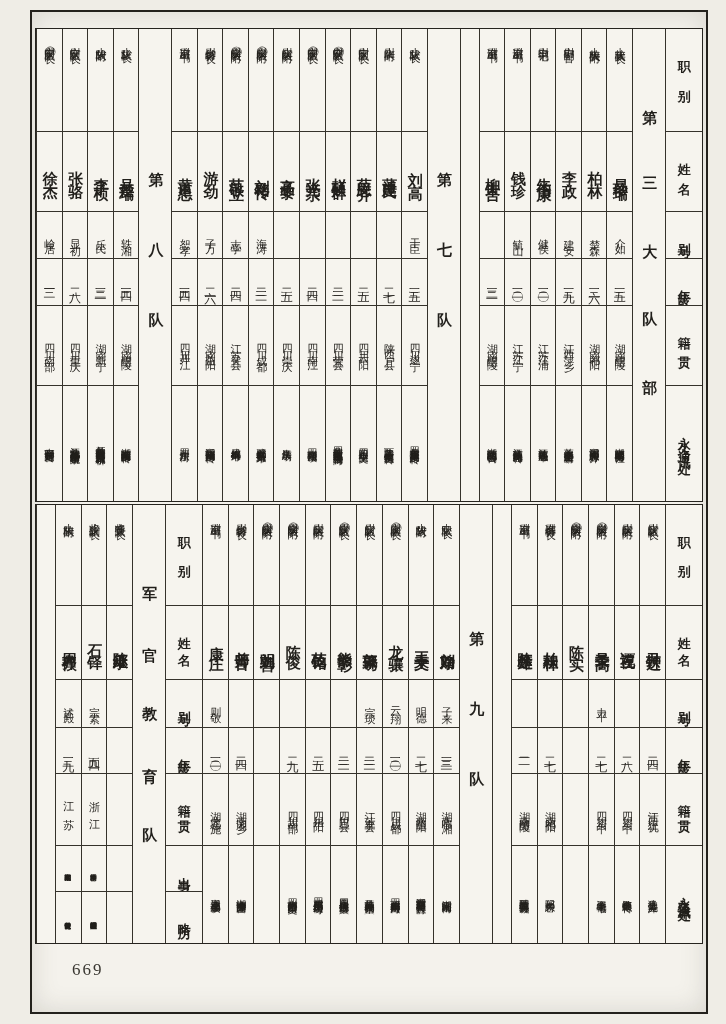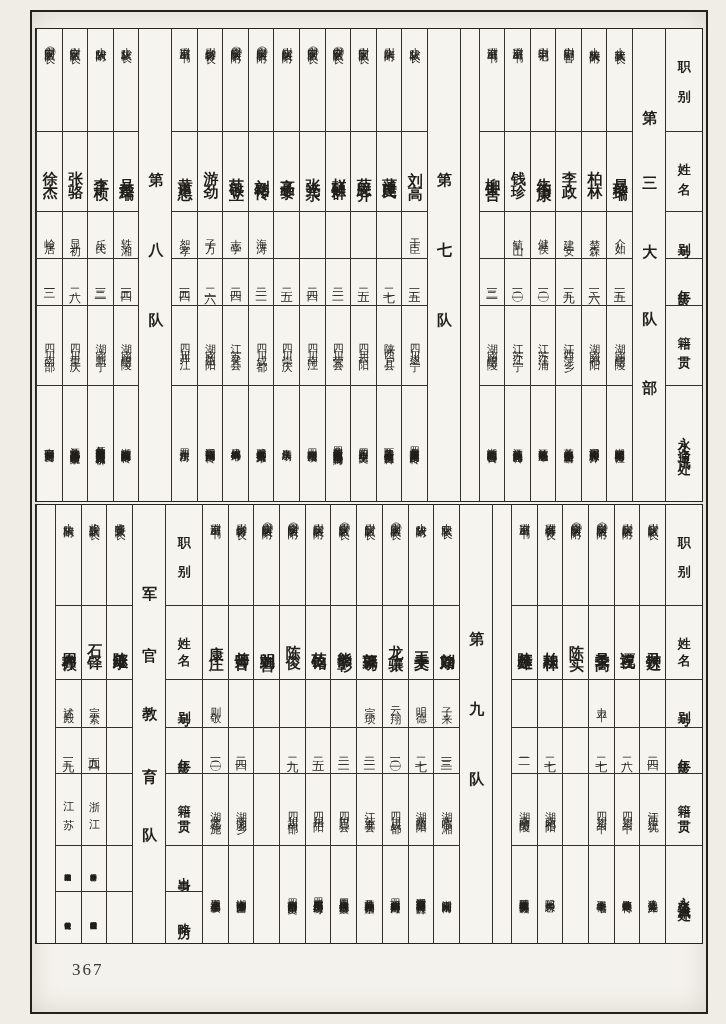--- a/index.html
+++ b/index.html
@@ -948,15 +948,15 @@
           </div>
           <div class="cell k-birth cell-birth" style="height: 46px;">
             <span class="vt">保定军校九期工科陆军大学十三期</span>
           </div>
           <div class="cell k-resume cell-resume" style="height: 50px;">
             <span class="vt">曾充排连营长参谋科长教官大队长</span>
           </div>
         </div>
         <div class="col col-spacer"></div>
       </div>
-    <div class="page-number">367</div>
+    <div class="page-number">669</div>
   </div>
 </div>
 
 </body></html>

